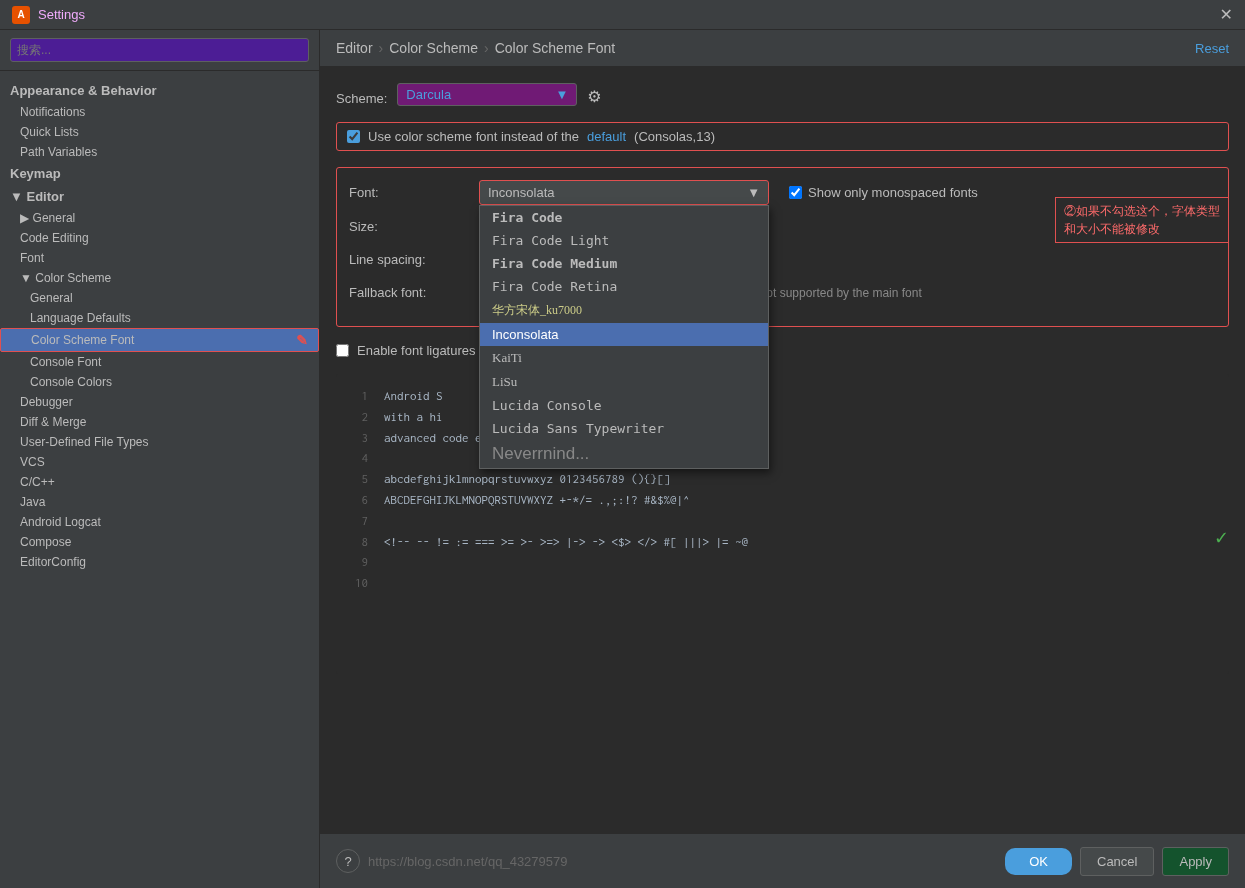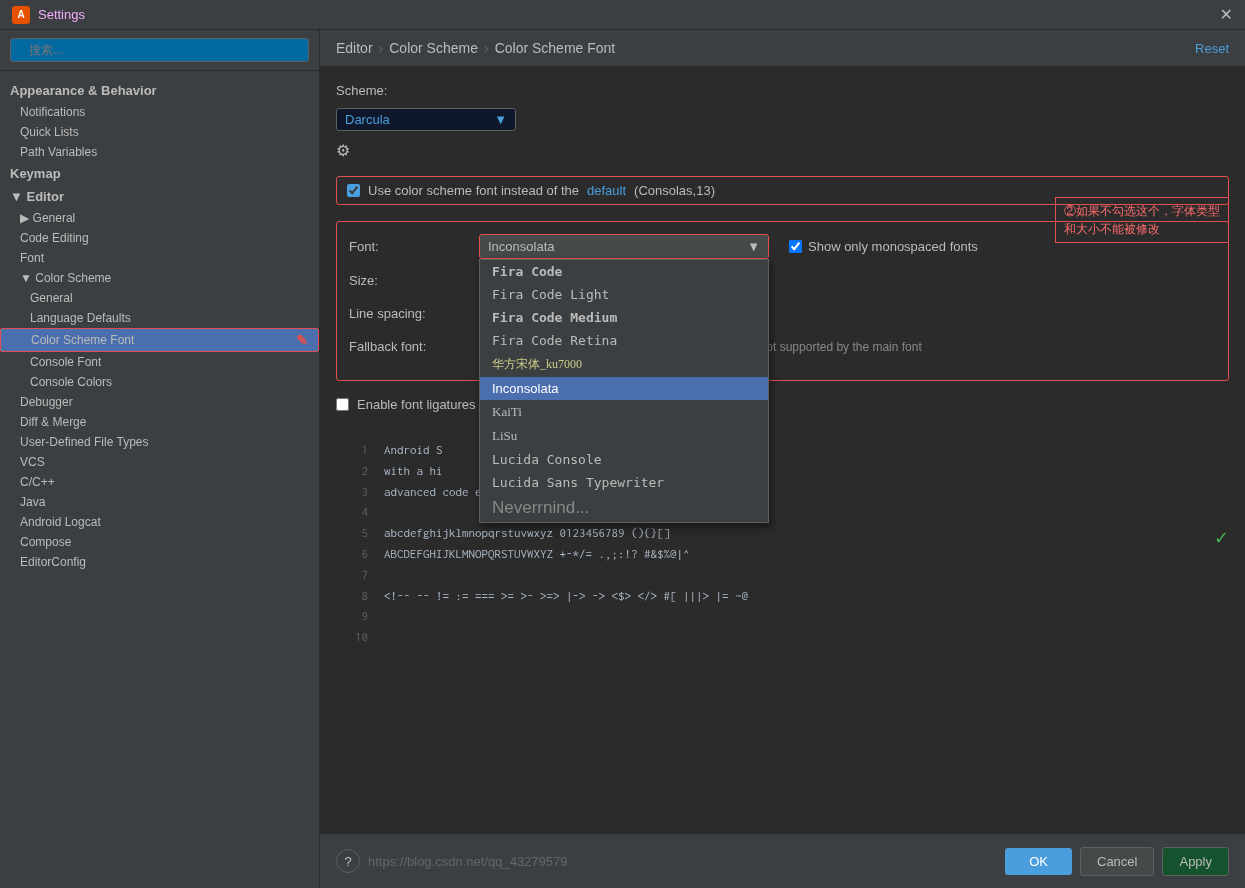--- a/index.html
+++ b/index.html
@@ -62,25 +62,25 @@
       display: flex;
       flex-direction: column;
       overflow-y: auto;
     }
     .search-bar {
       padding: 8px 10px;
       border-bottom: 1px solid #2b2b2b;
     }
     .search-input {
       width: 100%;
-      background: #0369a1;
-      border: 1px solid #5e6060;
-      border-radius: 3px;
-      color: #bbbbbb;
-      padding: 4px 18px;
+      background: #4c1d95;
+      border: 1px solid #5e6060;
+      border-radius: 3px;
+      color: #bbbbbb;
+      padding: 4px 6px;
       font-size: 12px;
       outline: none;
     }
     .sidebar-content {
       padding: 8px 0;
       flex: 1;
     }
     .sidebar-section-header {
       padding: 4px 10px;
       font-weight: bold;
@@ -143,31 +143,30 @@
     .panel-content {
       flex: 1;
       padding: 16px;
       overflow-y: auto;
       position: relative;
     }
 
     
     .scheme-row {
       display: flex;
-      align-items: flex-start;
+      align-items: flex-end;
       gap: 10px;
       margin-bottom: 16px;
-      flex-direction: column;
     }
     .scheme-label {
       color: #bbbbbb;
       font-size: 13px;
     }
     .scheme-select {
-      background: #0f172a;
+      background: #701a75;
       border: 1px solid #5e6060;
       border-radius: 3px;
       color: #4a9edd;
       padding: 3px 8px;
       font-size: 13px;
       cursor: pointer;
       min-width: 180px;
       display: flex;
       align-items: center;
       justify-content: space-between;
@@ -382,21 +381,21 @@
     }
     .bottom-right {
       display: flex;
       gap: 8px;
       align-items: center;
     }
     .btn-ok {
       background: #4a9edd;
       color: white;
       border: none;
-      border-radius: 3px;
+      border-radius: 10px;
       padding: 6px 24px;
       cursor: pointer;
       font-size: 13px;
     }
     .btn-cancel {
       background: #45494a;
       color: #bbbbbb;
       border: 1px solid #5e6060;
       border-radius: 3px;
       padding: 6px 16px;

